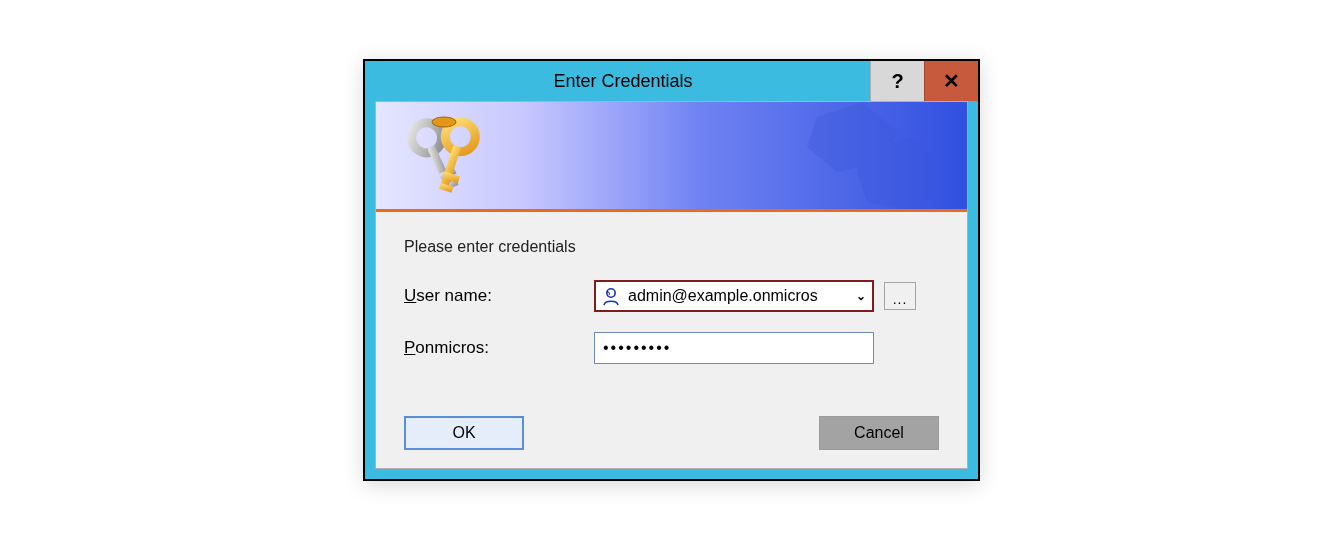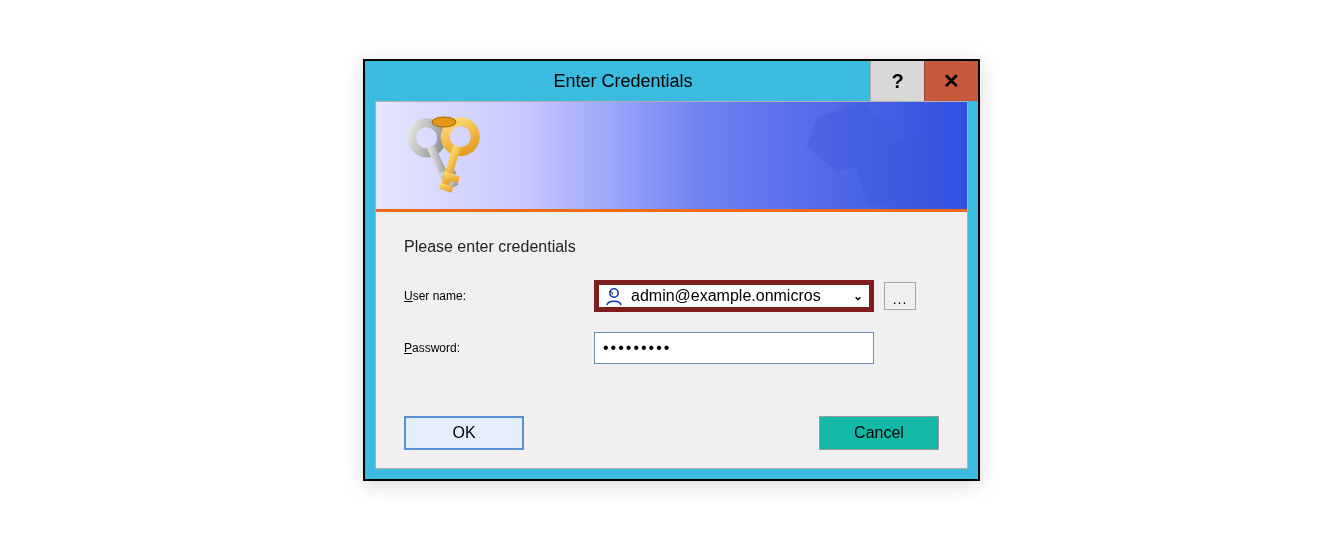--- a/index.html
+++ b/index.html
@@ -82,30 +82,30 @@
     }
     .prompt { margin-bottom: 22px; font-size: 16px; color: #222; }
     .field-row {
       display: flex;
       align-items: center;
       height: 36px;
       margin-bottom: 16px;
     }
     .field-label {
       width: 190px;
-      font-size: 12px;
+      font-size: 17px;
       color: #000;
     }
     .field-label .u { text-decoration: underline; }
     .combo {
       display: flex;
       align-items: center;
       width: 280px;
       height: 32px;
-      border: 5px solid #7f1d1d;
+      border: 2px solid #7f1d1d;
       background: #fff;
     }
     .combo-icon {
       width: 22px;
       height: 22px;
       margin: 0 4px;
       display: flex;
       align-items: center;
       justify-content: center;
     }
@@ -154,21 +154,21 @@
       gap: 14px;
       padding: 24px 28px 18px 28px;
     }
     .btn {
       width: 120px;
       height: 34px;
       font-size: 16px;
       display: flex;
       align-items: center;
       justify-content: center;
-      background: #14b8a6;
+      background: #a3a3a3;
     }
     .btn-ok { border: 2px solid #5a8fd6; background: #e4edf9; }
     .btn-cancel { border: 1px solid #9a9a9a; }
   </style>
 </head>
 <body>
 
 <div class="dialog-window">
 
   <div class="titlebar">
@@ -238,21 +238,21 @@
             <span class="combo-text">admin@example.onmicros</span>
             <span class="combo-chevron">⌄</span>
           </div>
           <div class="browse-btn">
             <span>...</span>
           </div>
         </div>
 
         <div class="field-row">
           <div class="field-label">
-            <span class="u">P</span><span>assword:</span>
+            <span class="u">P</span><span>onmicros:</span>
           </div>
           <input type="text" class="pw-input" value="•••••••••" style="">
         </div>
       </div>
 
       <div class="button-row">
         <div class="btn btn-ok">OK</div>
         <div class="btn btn-cancel">Cancel</div>
       </div>
 

